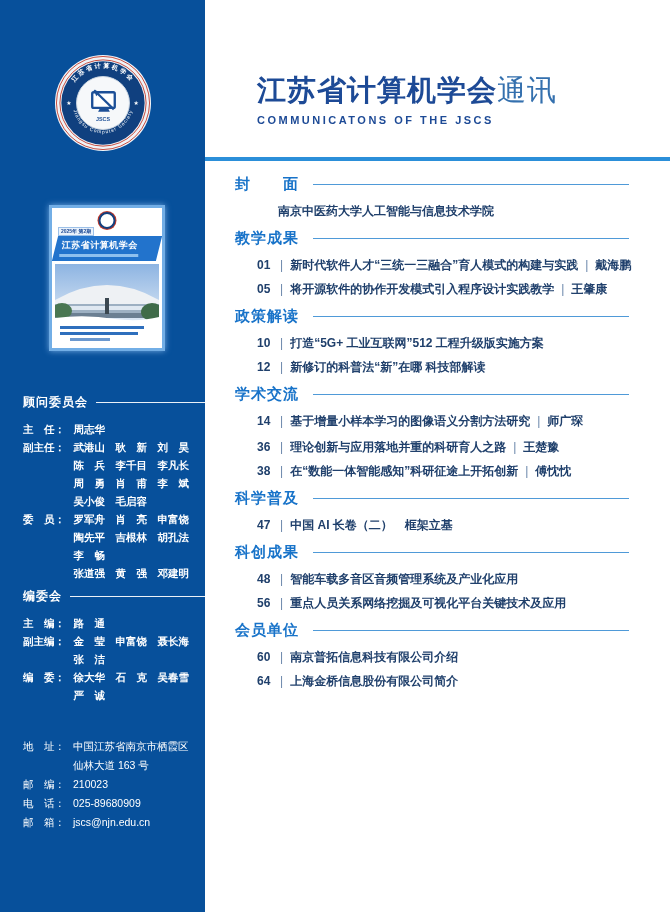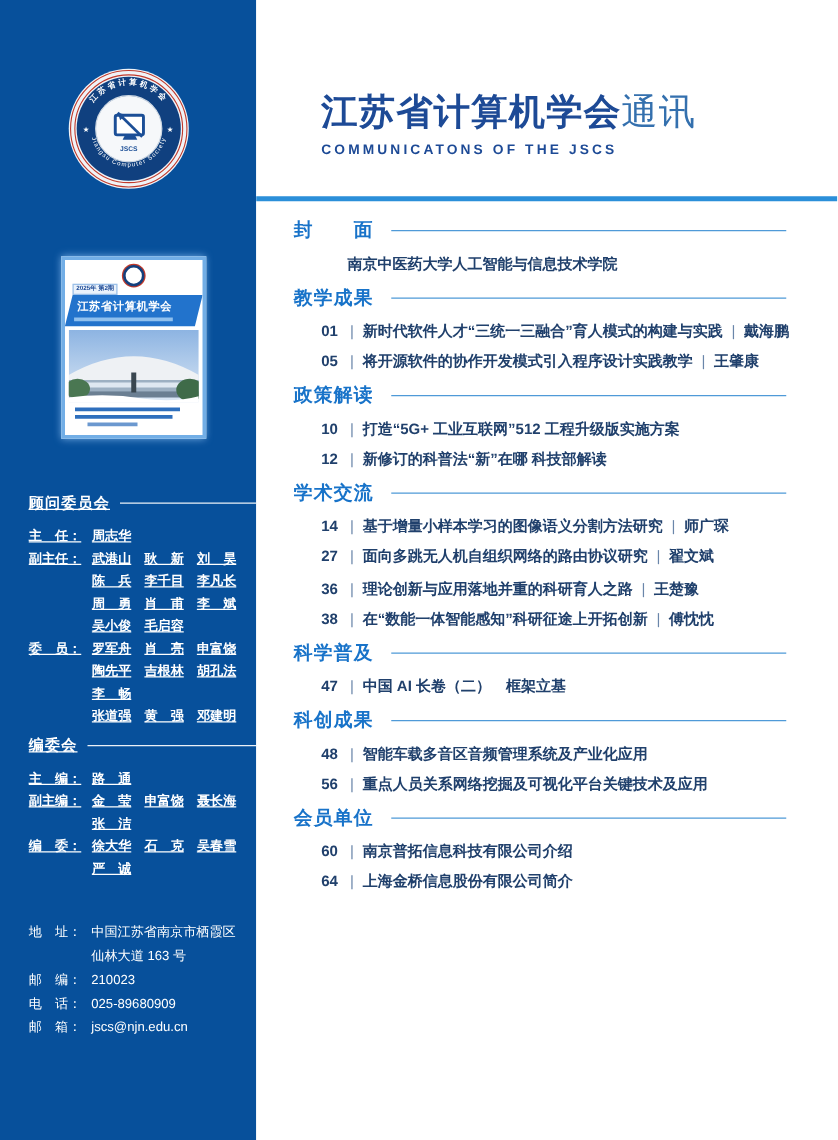--- a/index.html
+++ b/index.html
@@ -21,21 +21,21 @@
   .cv-banner span{display:block;transform:skewX(14deg);font-size:9px;font-weight:700;color:#ffffff;
     letter-spacing:.5px;white-space:nowrap;}
   .cv-banner-sub{transform:skewX(14deg);height:3px;width:84%;background:#8fc0ee;margin-top:2px;}
   .cv-photo{display:block;width:104px;height:58px;margin:3px auto 0 auto;}
   .cv-lines{padding:4px 0 0 8px;}
   .cv-lines i{display:block;height:3px;background:#2e6fbd;margin-bottom:3px;}
   .cv-lines i:nth-child(1){width:84px;}
   .cv-lines i:nth-child(2){width:78px;}
   .cv-lines i:nth-child(3){width:40px;margin-left:10px;background:#6b98cf;}
 
-  .committee{position:absolute;left:23px;right:0;text-decoration:underline;}
+  .committee{position:absolute;left:23px;right:0;}
   .committee.advisory{top:394px;}
   .committee.editorial{top:588px;}
   .c-title-row{display:flex;align-items:center;gap:8px;margin-bottom:9px;}
   .c-title{font-size:12px;font-weight:700;letter-spacing:1px;white-space:nowrap;}
   .c-line{flex:1;border-top:1px solid rgba(255,255,255,.92);}
   .c-row{display:flex;height:18px;line-height:18px;font-size:10.5px;font-weight:700;white-space:pre;text-align:right;}
   .c-lbl{width:40px;flex:0 0 40px;}
   .c-name{width:42px;flex:0 0 42px;}
 
   .contact{position:absolute;left:23px;right:10px;top:737px;}
@@ -203,21 +203,20 @@
           </div>
           <div class="entry"><span class="e-num">10</span><span class="e-sep">|</span><span class="e-title">打造“5G+ 工业互联网”512 工程升级版实施方案</span></div>
           <div class="entry"><span class="e-num">12</span><span class="e-sep">|</span><span class="e-title">新修订的科普法“新”在哪 科技部解读</span></div>
         </section>
         <section class="toc-section">
           <div class="sec-title-row">
             <span class="sec-title">学术交流</span>
             <span class="sec-line"></span>
           </div>
           <div class="entry"><span class="e-num">14</span><span class="e-sep">|</span><span class="e-title">基于增量小样本学习的图像语义分割方法研究</span><span class="e-sep">|</span><span class="e-author">师广琛</span></div>
-          <div class="entry"><span class="e-num">27</span><span class="e-sep">|</span><span class="e-title">面向多跳无人机自组织网络的路由协议研究</span><span class="e-sep">|</span><span class="e-author">翟文斌</span></div>
         </section>
         <section class="toc-section">
           <div class="entry"><span class="e-num">36</span><span class="e-sep">|</span><span class="e-title">理论创新与应用落地并重的科研育人之路</span><span class="e-sep">|</span><span class="e-author">王楚豫</span></div>
           <div class="entry"><span class="e-num">38</span><span class="e-sep">|</span><span class="e-title">在“数能一体智能感知”科研征途上开拓创新</span><span class="e-sep">|</span><span class="e-author">傅忱忱</span></div>
         </section>
         <section class="toc-section">
           <div class="sec-title-row">
             <span class="sec-title">科学普及</span>
             <span class="sec-line"></span>
           </div>

